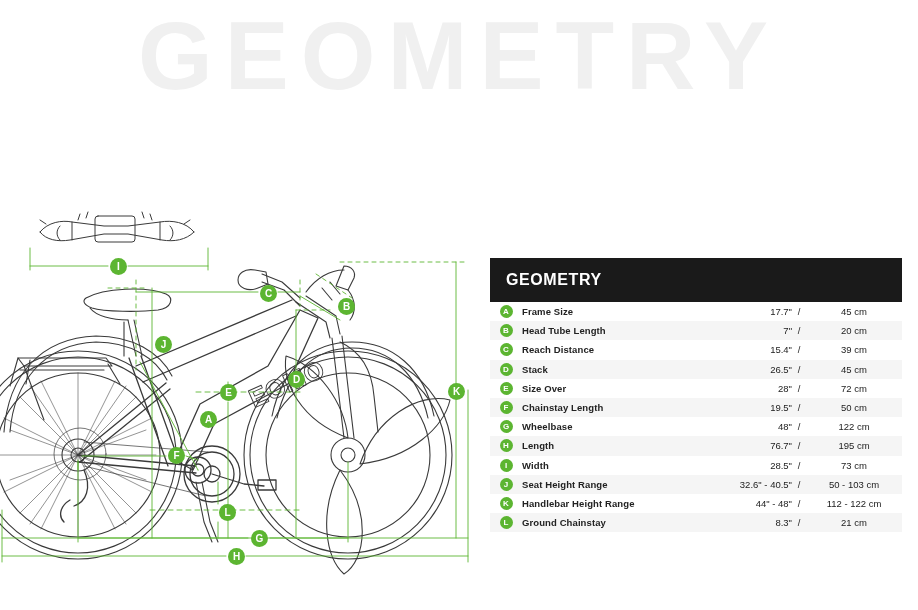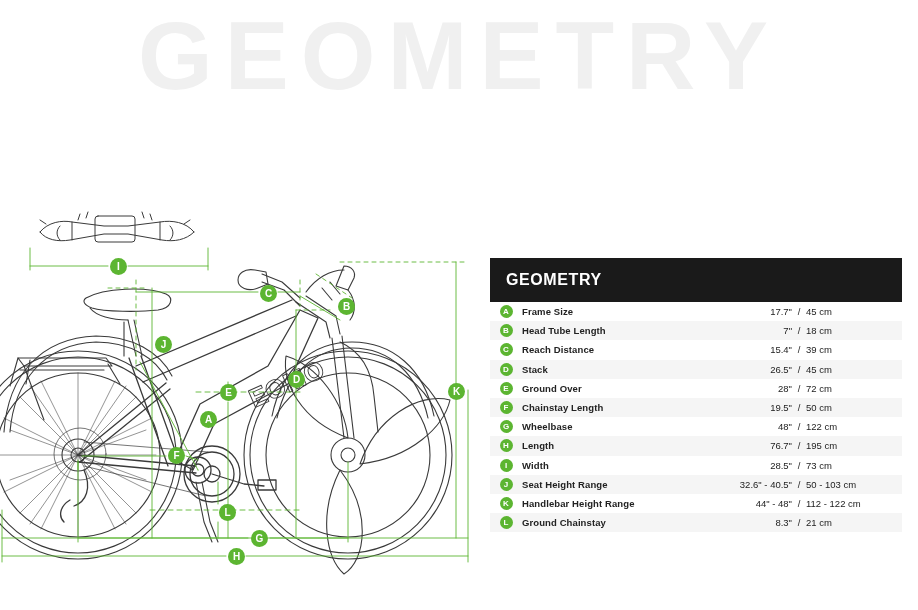--- a/index.html
+++ b/index.html
@@ -93,21 +93,21 @@
     font-size: 9.5px;
     color: #222222;
     padding: 0;
     vertical-align: middle;
     white-space: nowrap;
   }
   td.c-badge { width: 32px; text-align: center; }
   td.c-label { width: 150px; font-weight: bold; letter-spacing: 0.1px; margin-left: 40px; }
   td.c-imp { width: 120px; text-align: right; padding-right: 6px; }
   td.c-sep { width: 14px; text-align: center; color: #555; }
-  td.c-met { width: 96px; text-align: left; padding-right: 14px; }
+  td.c-met { width: 96px; text-align: center; padding-right: 14px; }
 
   .tbadge {
     display: inline-block;
     width: 13px;
     height: 13px;
     border-radius: 50%;
     background: #5cb531;
     color: #ffffff;
     font-size: 8px;
     font-weight: bold;
@@ -307,39 +307,39 @@
           <td class="c-label">Frame Size</td>
           <td class="c-imp">17.7"</td>
           <td class="c-sep">/</td>
           <td class="c-met">45 cm</td>
         </tr>
         <tr class="alt">
           <td class="c-badge"><span class="tbadge">B</span></td>
           <td class="c-label">Head Tube Length</td>
           <td class="c-imp">7"</td>
           <td class="c-sep">/</td>
-          <td class="c-met">18 cm</td>
+          <td class="c-met">20 cm</td>
         </tr>
         <tr>
           <td class="c-badge"><span class="tbadge">C</span></td>
           <td class="c-label">Reach Distance</td>
           <td class="c-imp">15.4"</td>
           <td class="c-sep">/</td>
           <td class="c-met">39 cm</td>
         </tr>
         <tr class="alt">
           <td class="c-badge"><span class="tbadge">D</span></td>
           <td class="c-label">Stack</td>
           <td class="c-imp">26.5"</td>
           <td class="c-sep">/</td>
           <td class="c-met">45 cm</td>
         </tr>
         <tr>
           <td class="c-badge"><span class="tbadge">E</span></td>
-          <td class="c-label">Ground Over</td>
+          <td class="c-label">Size Over</td>
           <td class="c-imp">28"</td>
           <td class="c-sep">/</td>
           <td class="c-met">72 cm</td>
         </tr>
         <tr class="alt">
           <td class="c-badge"><span class="tbadge">F</span></td>
           <td class="c-label">Chainstay Length</td>
           <td class="c-imp">19.5"</td>
           <td class="c-sep">/</td>
           <td class="c-met">50 cm</td>

